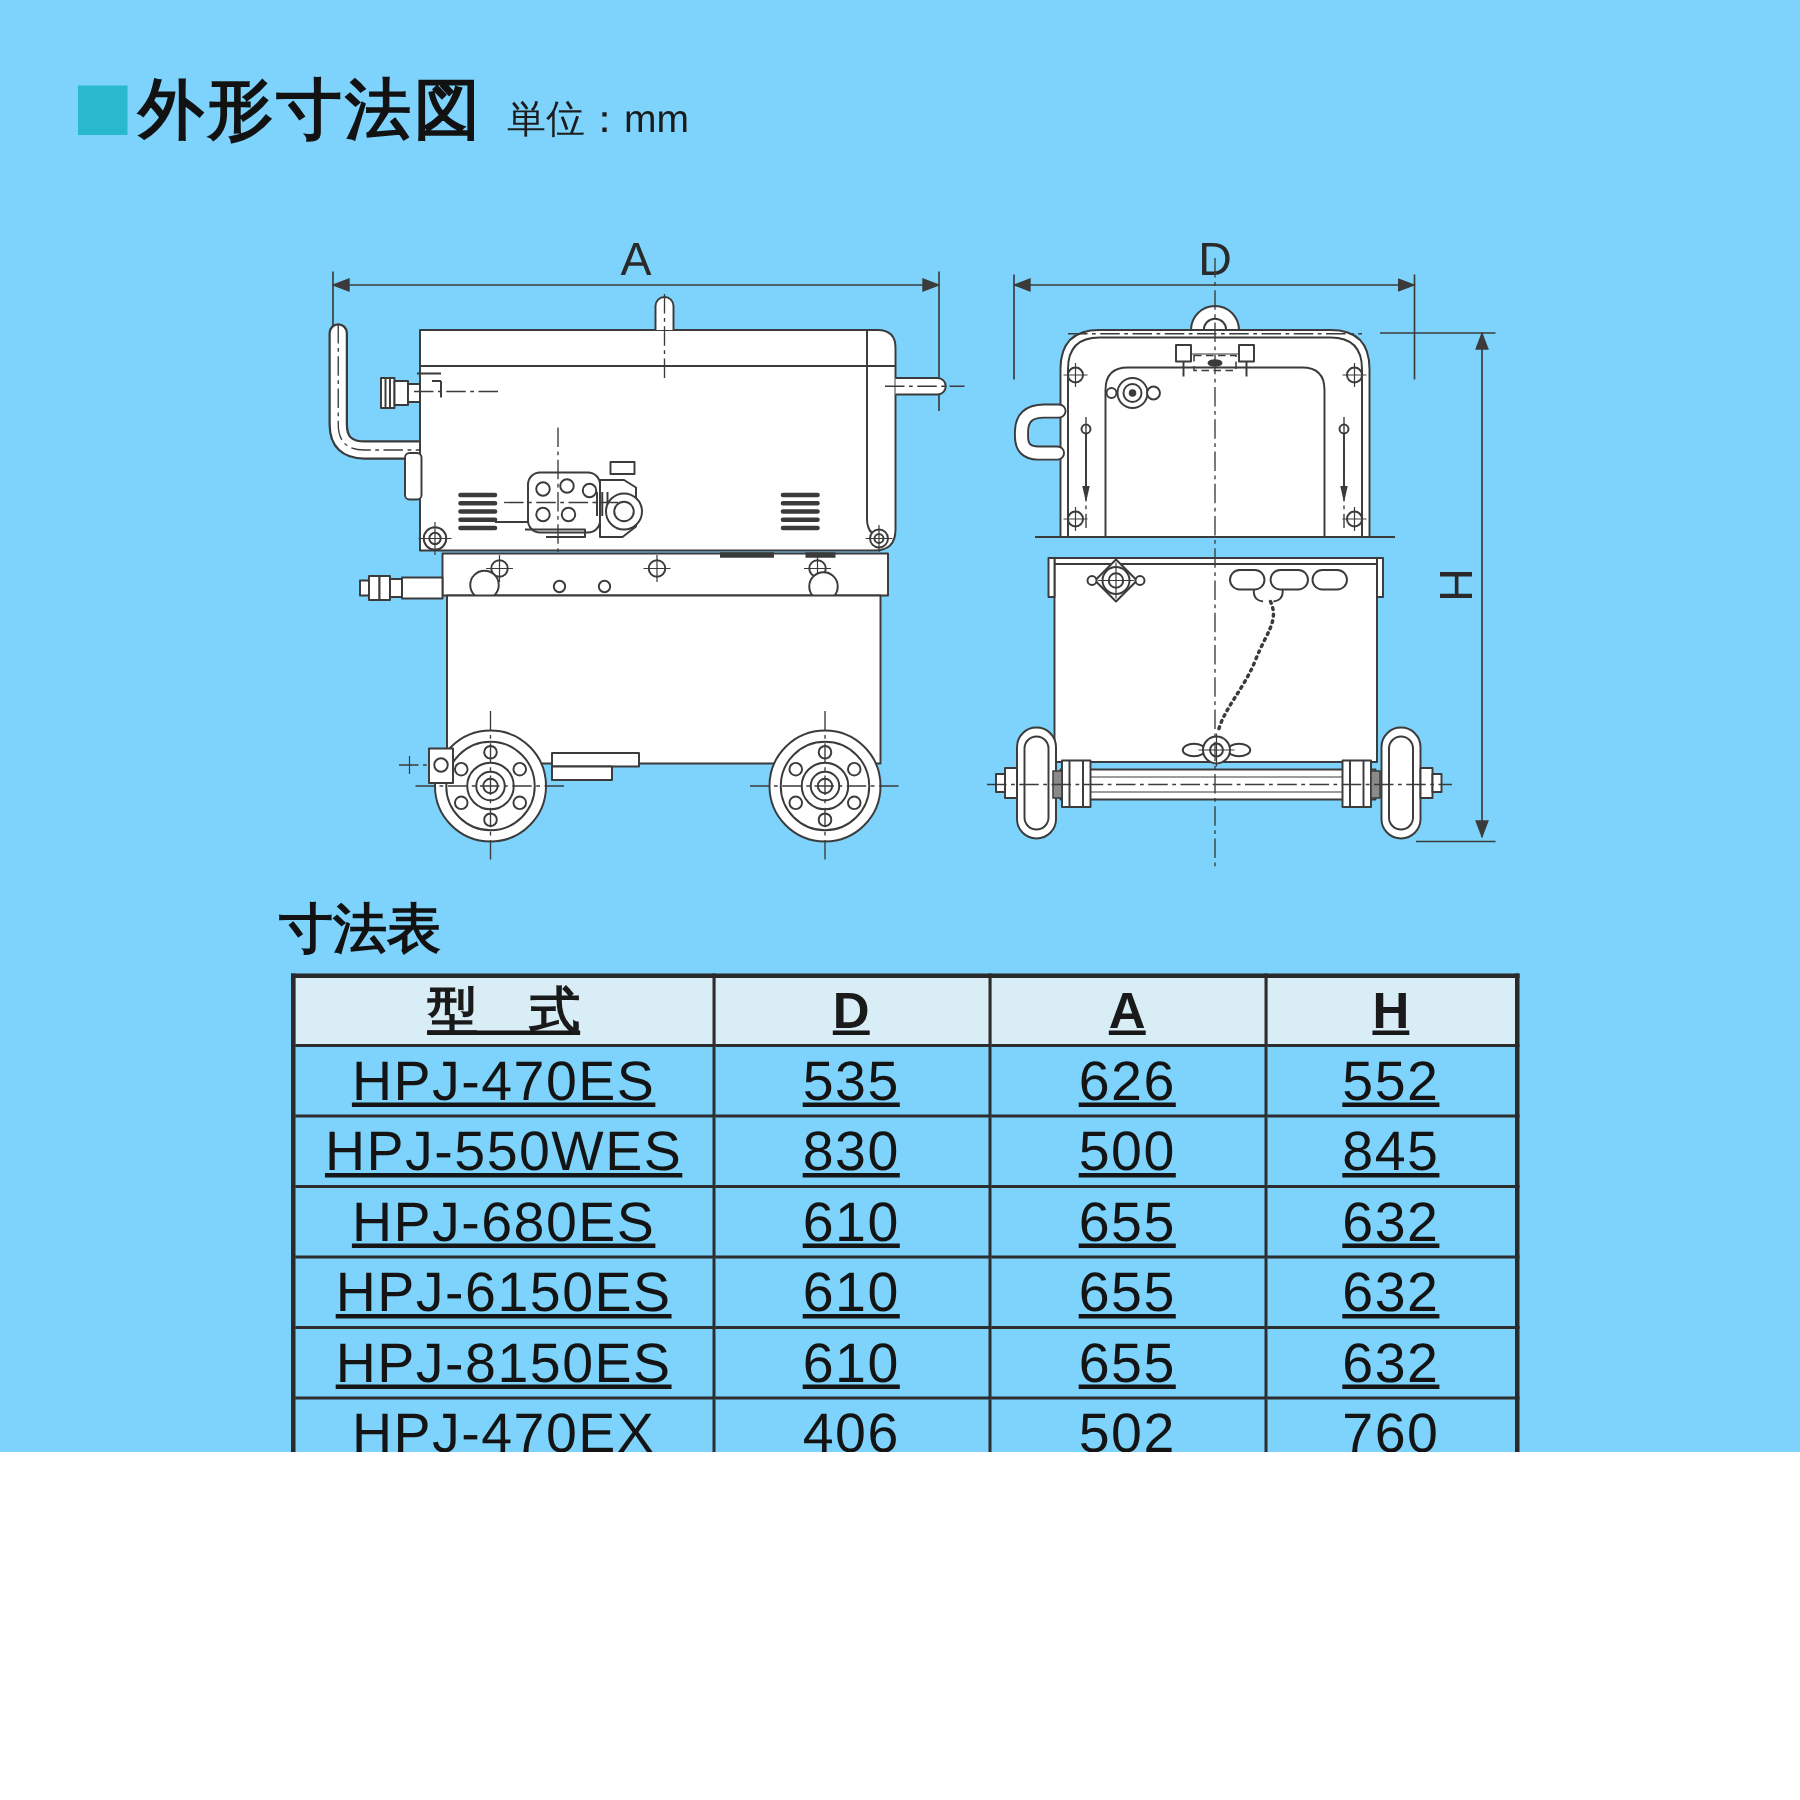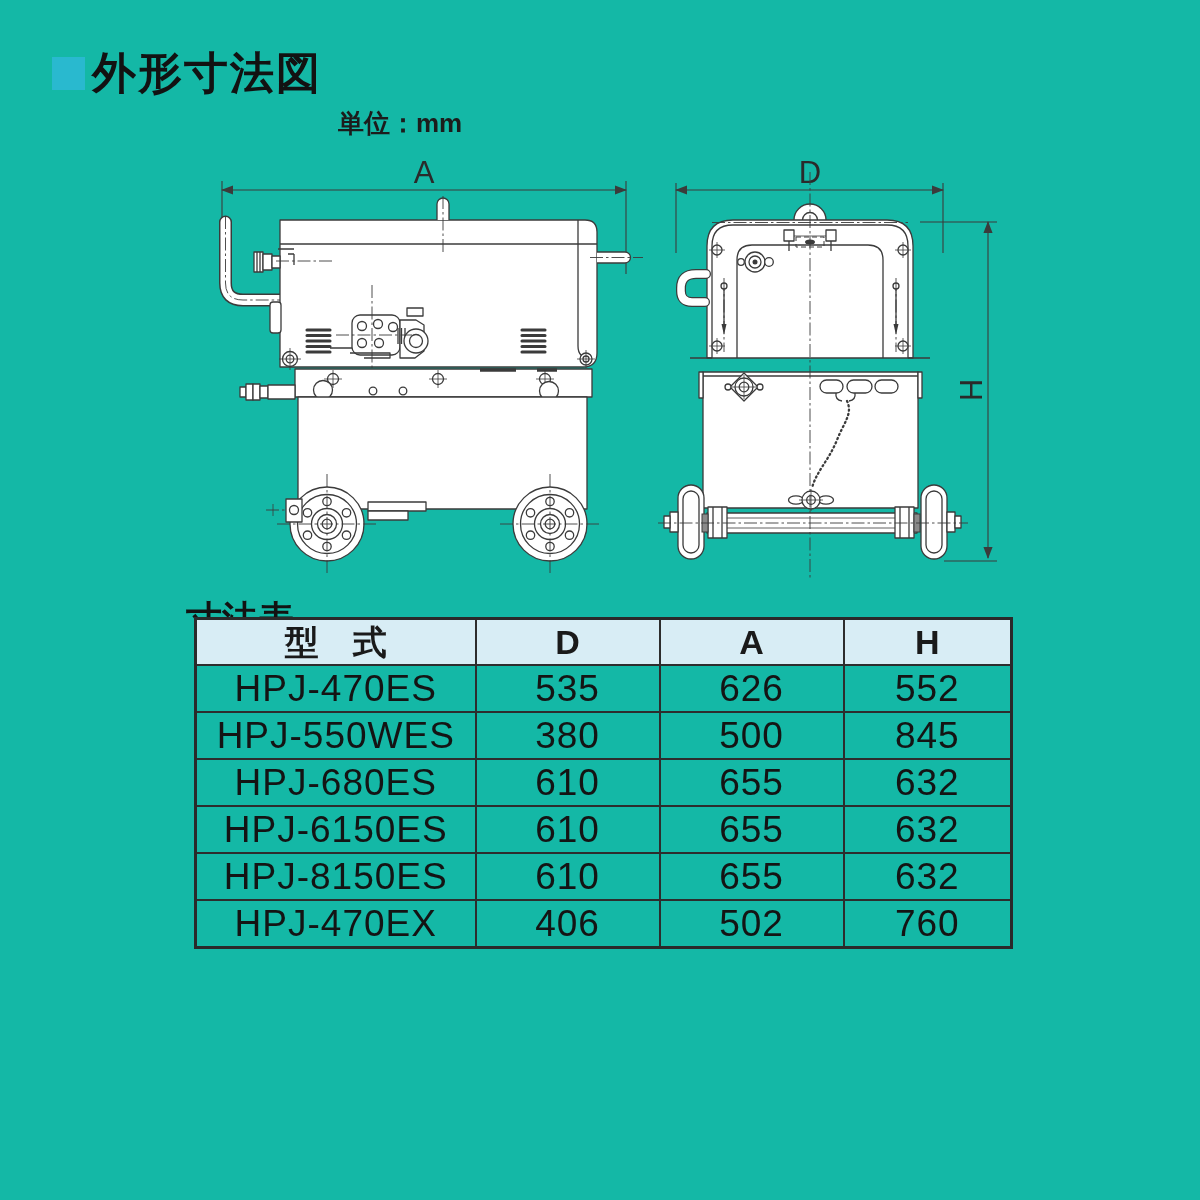--- a/index.html
+++ b/index.html
@@ -1,23 +1,23 @@
 <!DOCTYPE html>
 <html style="--accent: #29b9cf; --thbg: #d8edf5;"><head>
 <meta charset="utf-8">
 <style>
   html,body{margin:0;padding:0;background:#fff;}
   .page{
-    position:relative;width:1200px;height:1200px;background:#14b8a6;overflow:hidden;
+    position:relative;width:1200px;height:968px;background:#7dd3fc;overflow:hidden;
     font-family:"Liberation Sans","DejaVu Sans",sans-serif;color:#161616;
   }
   
   .accent-square{position:absolute;left:52px;top:57px;width:33px;height:33px;background:var(--accent,#29b9cf);}
   .doc-title{position:absolute;left:92px;top:44px;font-size:44px;font-weight:bold;letter-spacing:2px;color:#121212;}
-  .unit-label{position:absolute;left:338px;top:62px;font-size:26px;font-weight:700;color:#1c1c1c;margin-top:44px;}
+  .unit-label{position:absolute;left:338px;top:62px;font-size:26px;font-weight:400;color:#1c1c1c;}
   
   .side-svg{position:absolute;left:180px;top:150px;}
   .front-svg{position:absolute;left:650px;top:150px;}
   .s   {stroke:#3b3b3b;stroke-width:1.3;fill:none;stroke-linejoin:round;}
   .sw  {stroke:#3b3b3b;stroke-width:1.3;fill:#fff;stroke-linejoin:round;}
   .sf  {fill:#3b3b3b;stroke:none;}
   .thin{stroke:#3b3b3b;stroke-width:0.8;fill:none;}
   .cl  {stroke:#3b3b3b;stroke-width:0.9;fill:none;stroke-dasharray:13 3 2.5 3;}
   .dim {stroke:#3b3b3b;stroke-width:1.1;fill:none;}
   .vent{stroke:#3b3b3b;stroke-width:3.1;fill:none;stroke-linecap:round;}
@@ -25,22 +25,22 @@
   .tube-o{stroke:#3b3b3b;stroke-width:13;fill:none;stroke-linecap:round;}
   .tube-i{stroke:#fff;stroke-width:10;fill:none;stroke-linecap:round;}
   .htube-o{stroke:#3b3b3b;stroke-width:10;fill:none;stroke-linecap:round;}
   .htube-i{stroke:#fff;stroke-width:7.5;fill:none;stroke-linecap:round;}
   .chain{stroke:#3b3b3b;stroke-width:2.3;fill:none;stroke-dasharray:1.2 3.2;stroke-linecap:round;}
   .dashr{stroke:#3b3b3b;stroke-width:1;fill:none;stroke-dasharray:5 3;}
   svg text{font-family:"Liberation Sans","DejaVu Sans",sans-serif;font-size:31px;fill:#2a2a2a;}
   
   .table-heading{position:absolute;left:186px;top:595px;font-size:36px;font-weight:bold;color:#121212;}
   .dim-table{
-    position:absolute;left:194px;top:617px;width:816px;
-    border-collapse:collapse;table-layout:fixed;border:3px solid #2a2a2a;
+    position:absolute;left:194px;top:649px;width:816px;
+    border-collapse:collapse;table-layout:fixed;border:3px solid #2a2a2a;text-decoration:underline;
   }
   .dim-table th,.dim-table td{
     border:2px solid #2d2d2d;text-align:center;vertical-align:middle;
     line-height:1;padding:0;overflow:hidden;white-space:nowrap;
   }
   .dim-table th{background:var(--thbg,#d8edf5);height:44px;font-size:34px;font-weight:bold;color:#1a1a1a;}
   .dim-table td{height:45px;font-size:37px;font-weight:400;color:#141414;letter-spacing:1px;text-align:center;}
   .col-model{width:280px;}
   .col-d{width:184px;}
   .col-a{width:184px;}
@@ -310,21 +310,21 @@
     <tr>
       <td>HPJ-470ES</td>
       <td>535</td>
       <td>626</td>
       <td>552</td>
     </tr>
 
 
     <tr>
       <td>HPJ-550WES</td>
-      <td>380</td>
+      <td>830</td>
       <td>500</td>
       <td>845</td>
     </tr>
 
     <tr>
       <td>HPJ-680ES</td>
       <td>610</td>
       <td>655</td>
       <td>632</td>
     </tr>

